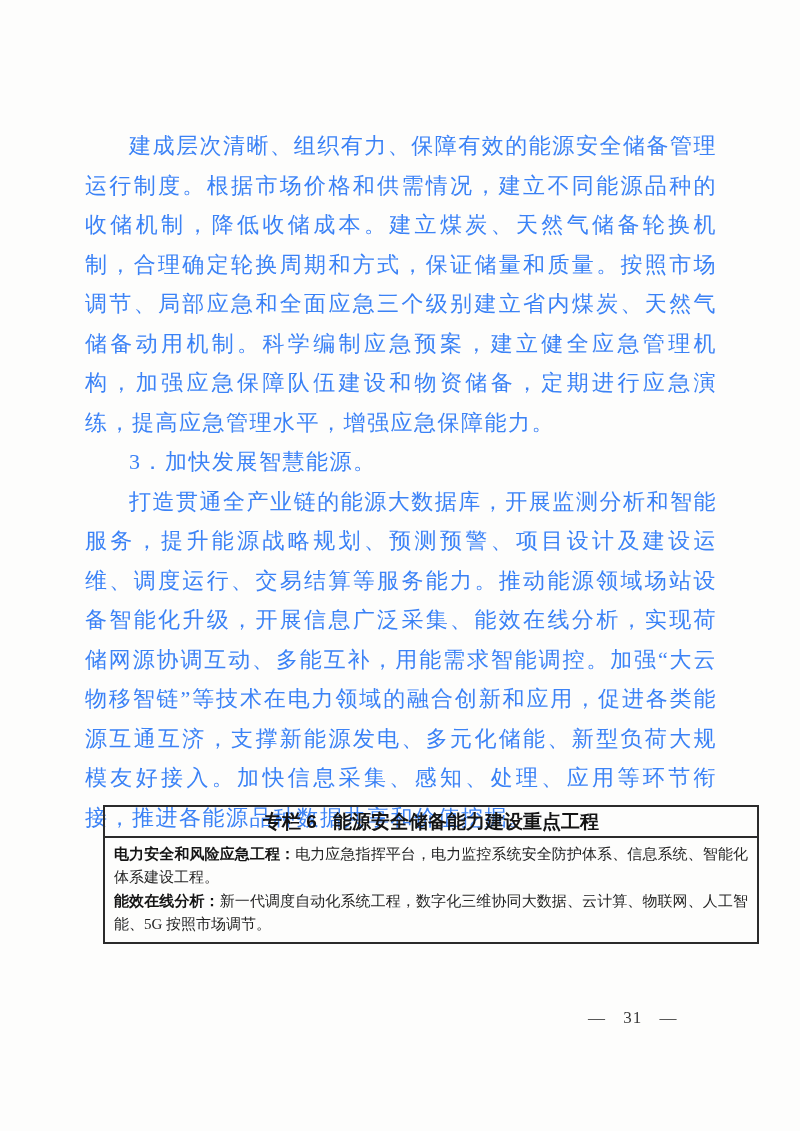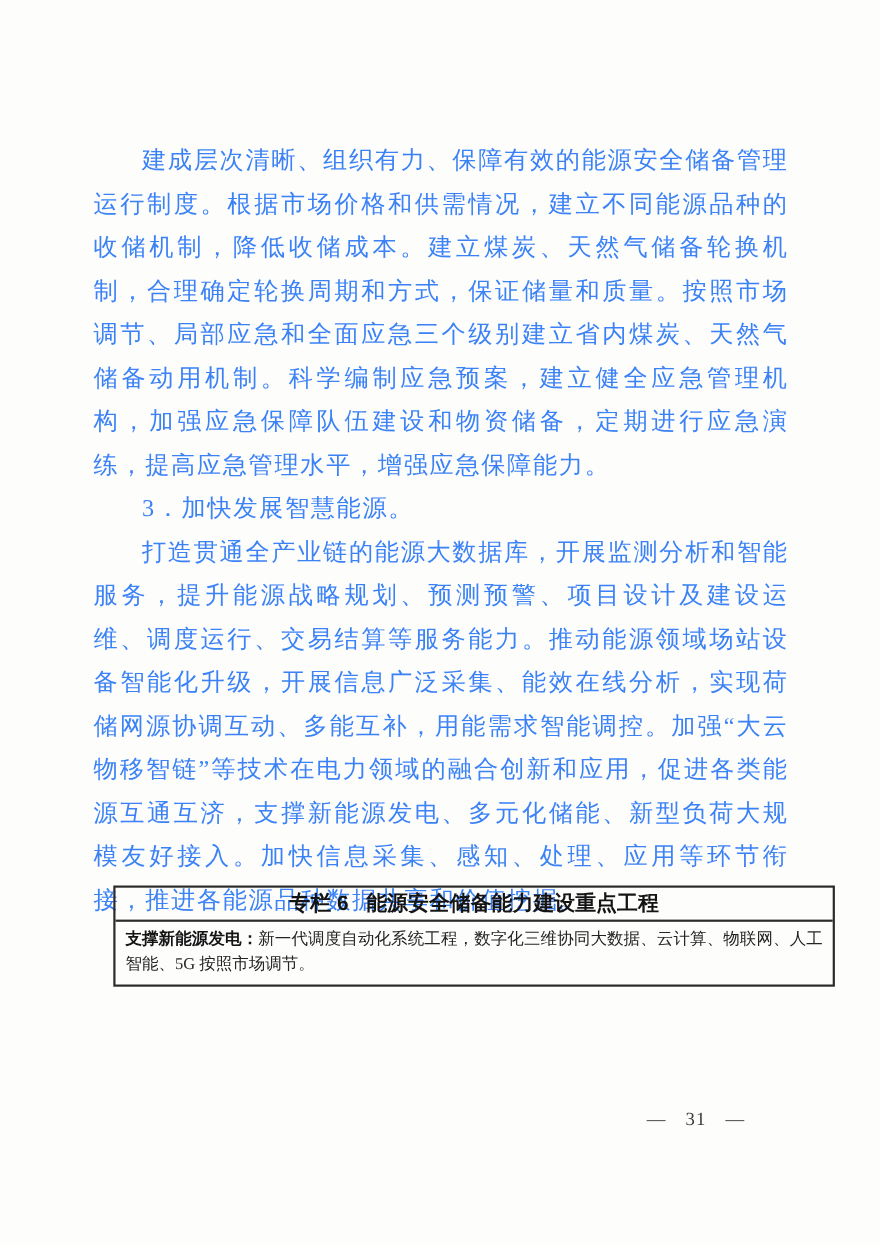--- a/index.html
+++ b/index.html
@@ -99,19 +99,20 @@
   <p class="para">建成层次清晰、组织有力、保障有效的能源安全储备管理运行制度。根据市场价格和供需情况，建立不同能源品种的收储机制，降低收储成本。建立煤炭、天然气储备轮换机制，合理确定轮换周期和方式，保证储量和质量。按照市场调节、局部应急和全面应急三个级别建立省内煤炭、天然气储备动用机制。科学编制应急预案，建立健全应急管理机构，加强应急保障队伍建设和物资储备，定期进行应急演练，提高应急管理水平，增强应急保障能力。</p>
   <p class="para">3．加快发展智慧能源。</p>
   <p class="para">打造贯通全产业链的能源大数据库，开展监测分析和智能服务，提升能源战略规划、预测预警、项目设计及建设运维、调度运行、交易结算等服务能力。推动能源领域场站设备智能化升级，开展信息广泛采集、能效在线分析，实现荷储网源协调互动、多能互补，用能需求智能调控。加强“大云物移智链”等技术在电力领域的融合创新和应用，促进各类能源互通互济，支撑新能源发电、多元化储能、新型负荷大规模友好接入。加快信息采集、感知、处理、应用等环节衔接，推进各能源品种数据共享和价值挖掘。</p>
 </div>
 
 <div class="panel">
   <div class="panel-header">
     <span class="panel-label">专栏 6</span><span>能源安全储备能力建设重点工程</span>
   </div>
   <div class="panel-body">
-    <p class="panel-item"><span class="item-label">支撑新能源发电：</span><span>新一代调度自动化系统工程，数字化三维协同大数据、云计算、物联网、人工智能、5G 按照市场调节。</span></p>
+    <p class="panel-item"><span class="item-label">电力安全和风险应急工程：</span><span>电力应急指挥平台，电力监控系统安全防护体系、信息系统、智能化体系建设工程。</span></p>
+    <p class="panel-item"><span class="item-label">能效在线分析：</span><span>新一代调度自动化系统工程，数字化三维协同大数据、云计算、物联网、人工智能、5G 按照市场调节。</span></p>
   </div>
 </div>
 
 <div class="page-footer">
   <span class="page-number">— 31 —</span>
 </div>
 
 </body></html>

